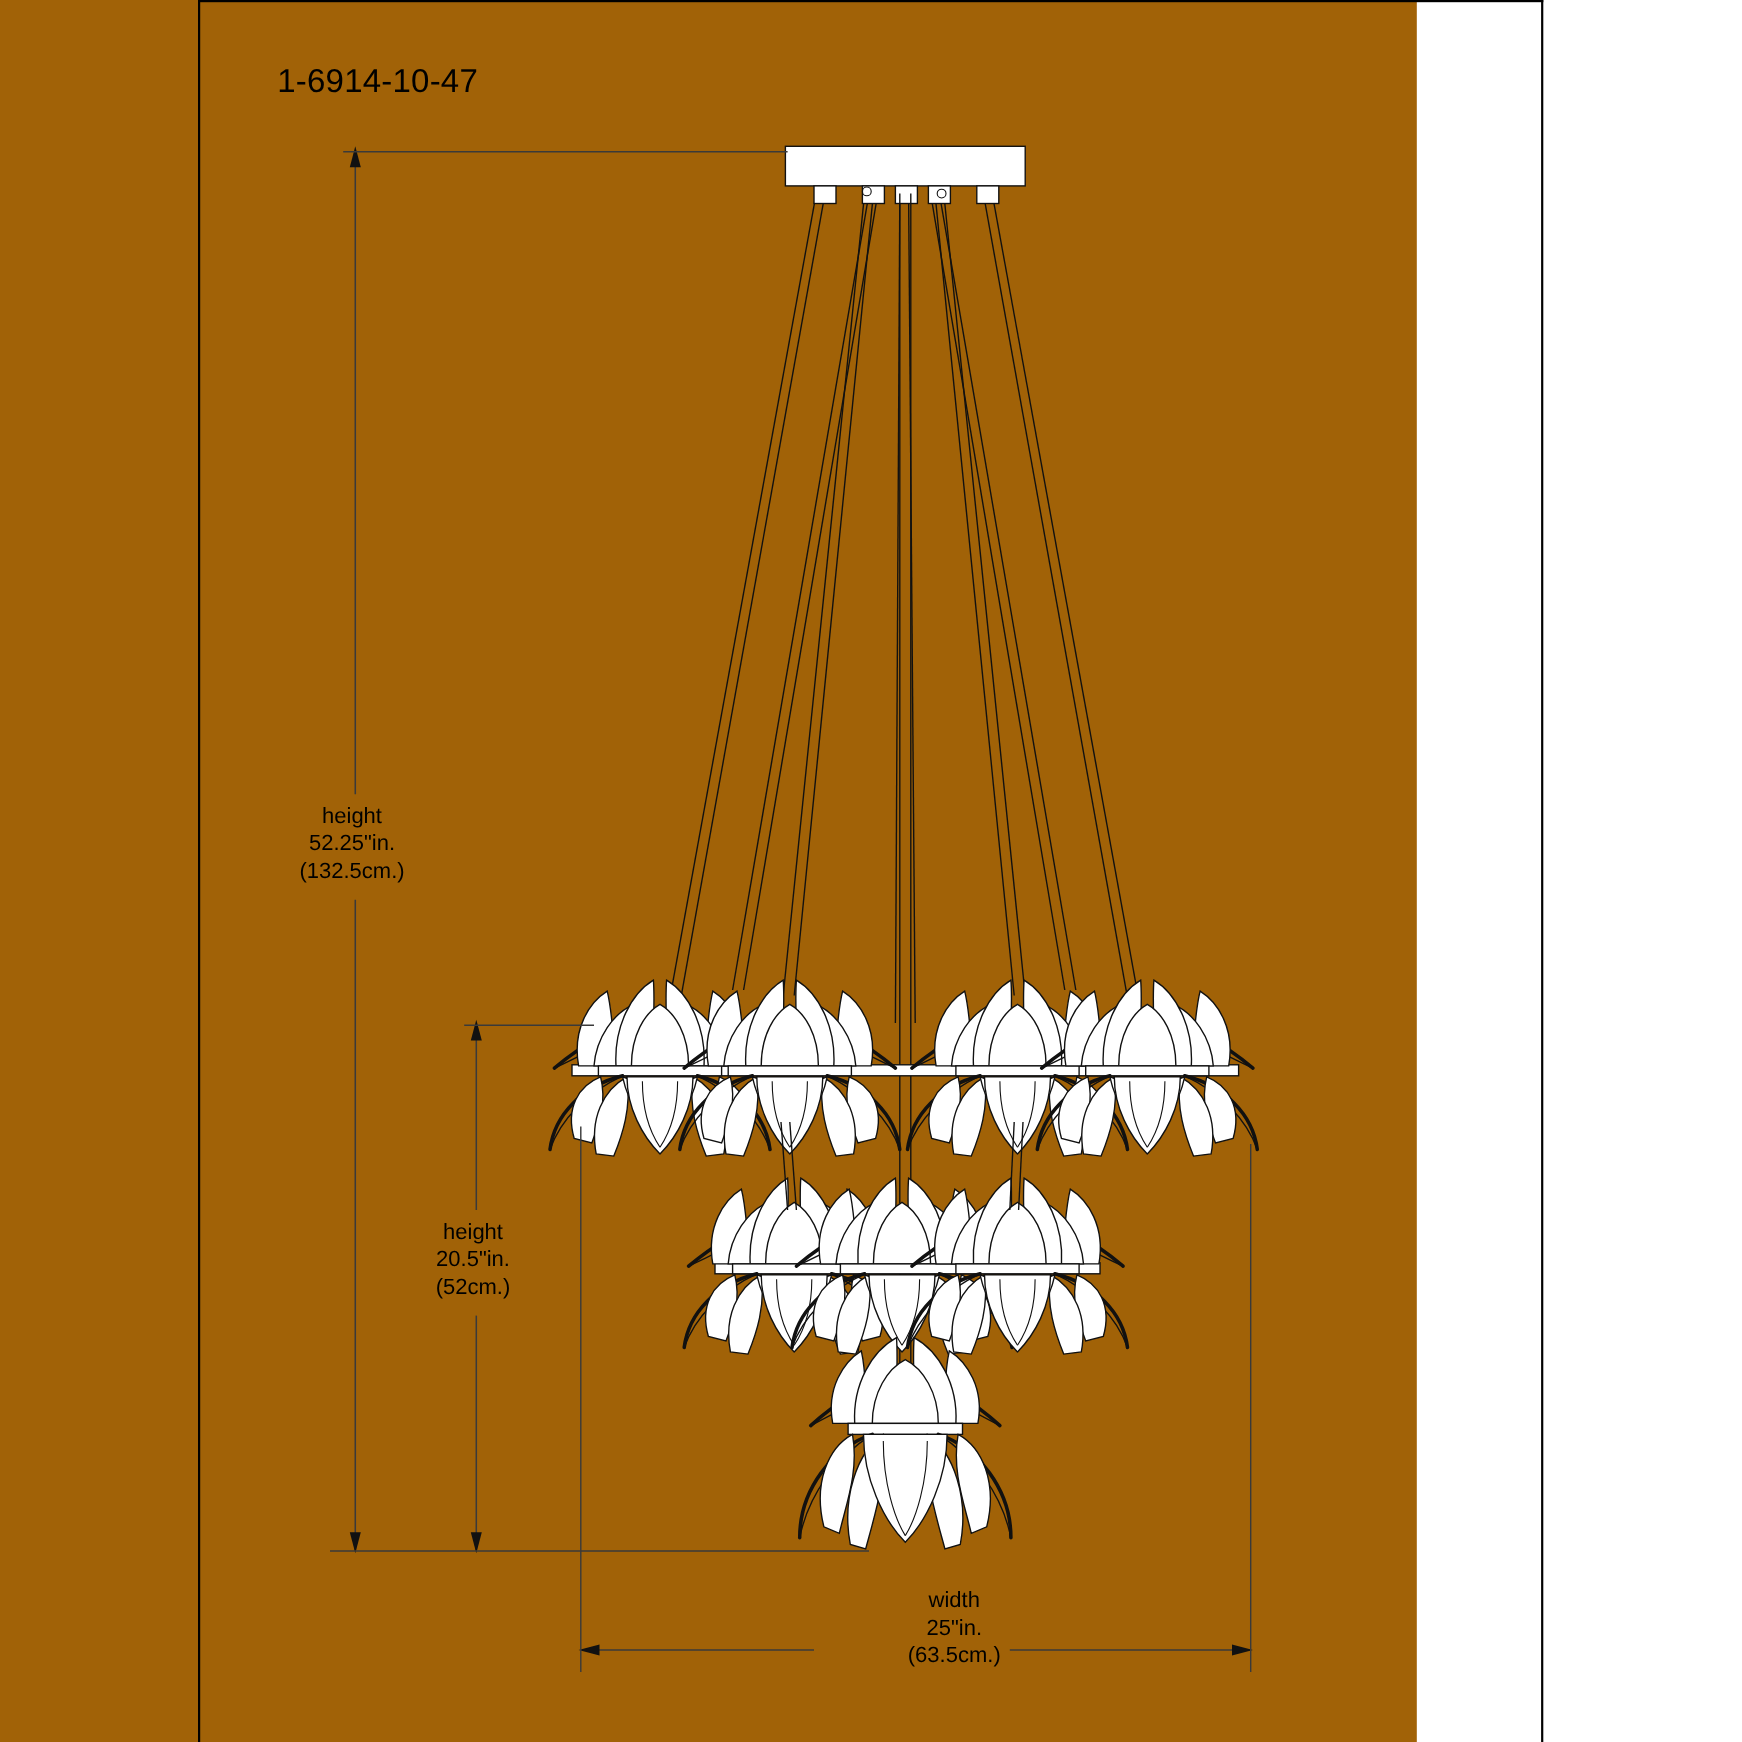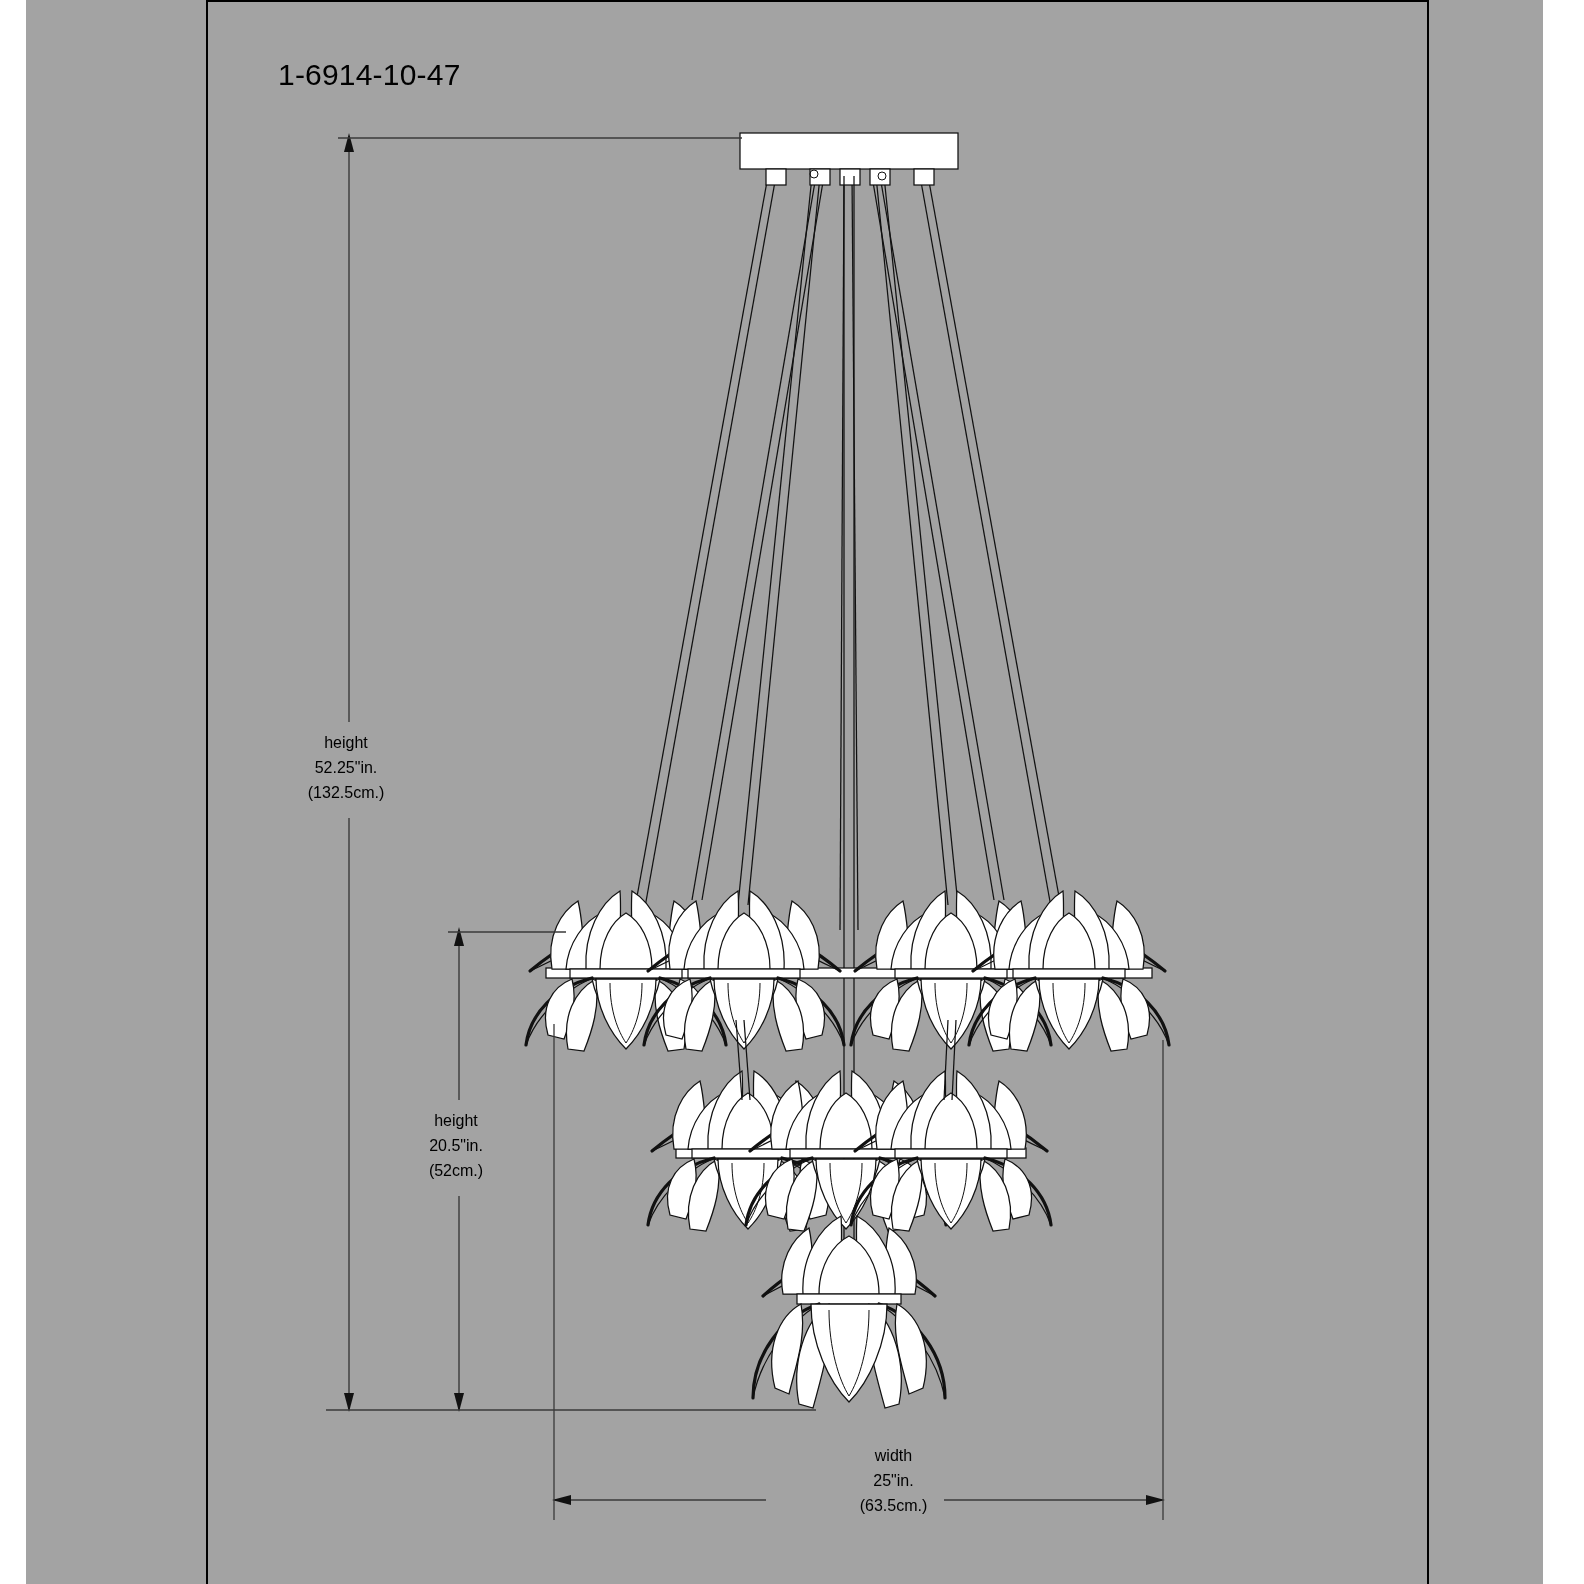--- a/index.html
+++ b/index.html
@@ -1,24 +1,24 @@
 <!DOCTYPE html>
 <html><head>
 <meta charset="utf-8">
 <style>
   html,body{margin:0;padding:0;background:#ffffff;}
   body{width:1584px;height:1584px;overflow:hidden;
        font-family:"Liberation Sans","DejaVu Sans",sans-serif;color:#000;}
-  #page{position:relative;width:1517px;height:1584px;background:#a3a3a3;margin-left:26px;}
+  #page{position:relative;width:1288px;height:1584px;background:#a16207;}
   #border-frame{position:absolute;left:180px;top:0;width:1223px;height:1584px;
        border-left:2px solid #000;border-right:2px solid #000;
        border-top:2px solid #000;box-sizing:border-box;}
   #part-number{position:absolute;left:252px;top:58px;font-size:30px;letter-spacing:.2px;
        white-space:nowrap;}
-  .dimlabel{position:absolute;text-align:center;font-size:16px;line-height:25px;white-space:nowrap;}
+  .dimlabel{position:absolute;text-align:center;font-size:20px;line-height:25px;white-space:nowrap;}
   #height-main-label{left:250px;top:730px;width:140px;}
   #height-sub-label{left:360px;top:1108px;width:140px;}
   #width-label{left:780px;top:1443px;width:175px;}
   svg{position:absolute;left:0;top:0;width:1584px;height:1584px;}
   .dl{stroke:#3a3a3a;stroke-width:1.4;fill:none;}
   .ext{stroke:#3a3a3a;stroke-width:1.3;fill:none;}
   .arrow{fill:#111;}
   .thin{stroke:#111;stroke-width:1.25;fill:none;}
   .thinf{stroke:#111;stroke-width:1.25;fill:#fff;}
   .thick{stroke:#111;stroke-width:3.2;fill:none;stroke-linecap:round;}

